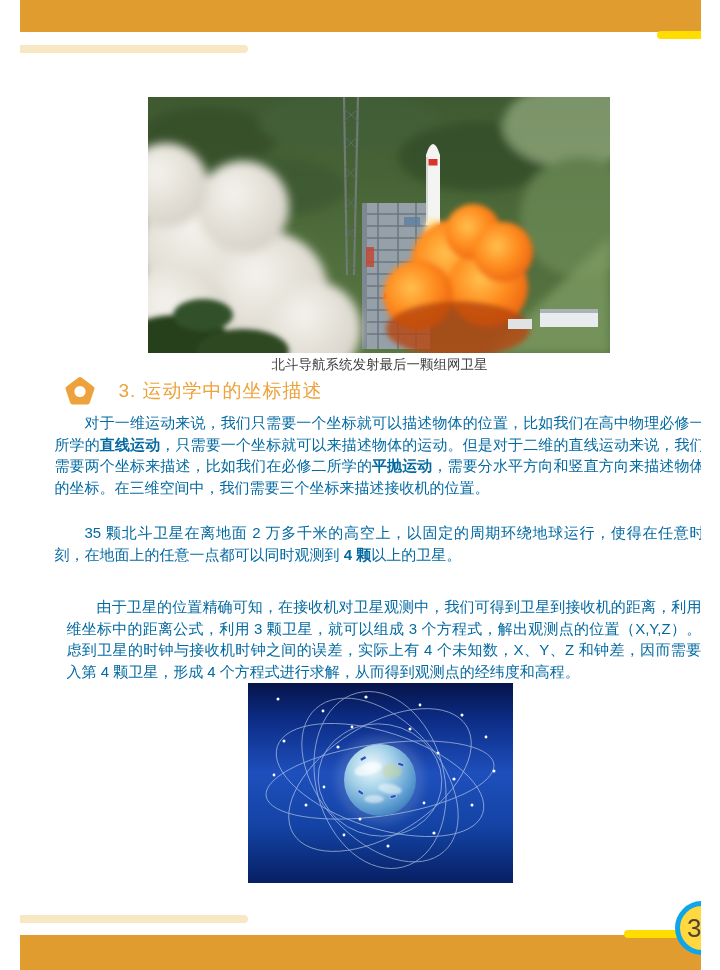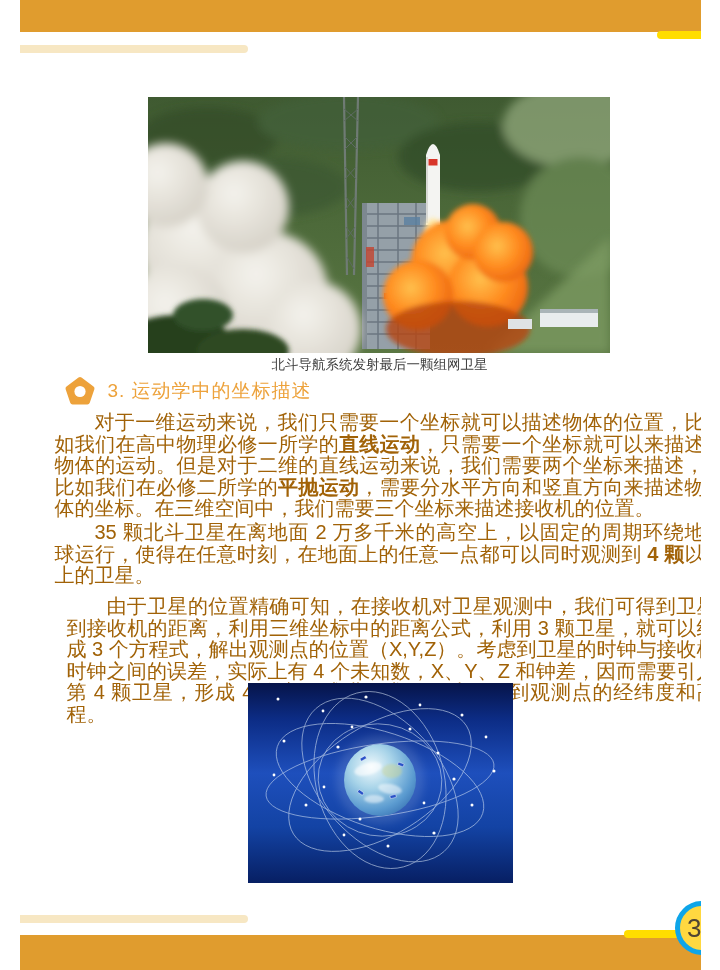--- a/index.html
+++ b/index.html
@@ -30,28 +30,28 @@
     font-size:26px; color:#4F4433; z-index:5;
   }
   
   .photo-wrap { position:absolute; left:128px; top:97px; width:462px; height:256px; overflow:hidden; }
   .orbit-wrap { position:absolute; left:228px; top:683px; width:265px; height:200px; overflow:hidden; }
   .caption {
     position:absolute; left:0; top:356px; width:720px; text-align:center;
     font-size:13.5px; color:#3d3d3d;
   }
   
-  .sec-head { position:absolute; left:45px; display:flex; align-items:center; gap:13px; }
+  .sec-head { position:absolute; left:45px; display:flex; align-items:center; gap:24px; }
   .sec-head-3 { top:376px; } .sec-head-4 { top:511px; }
   .sec-title { font-size:19px; color:#EDA23B; font-weight:500; letter-spacing:1px; }
   .penta { width:30px; height:30px; display:block; }
   
   .para {
     position:absolute; left:35px; width:650px;
-    font-size:20px; line-height:21.5px; color:#a16207;
+    font-size:15px; line-height:21.5px; color:#0369a1;
     text-align:justify; text-indent:2em;
   }
   .para b, .para .bold { font-weight:bold; }
   .p-s3   { top:412px; }
   .p-s4a  { top:522px; }
   .p-s4b  { top:596px;margin-left:12px; }
 </style>
 </head>
 <body>
 

